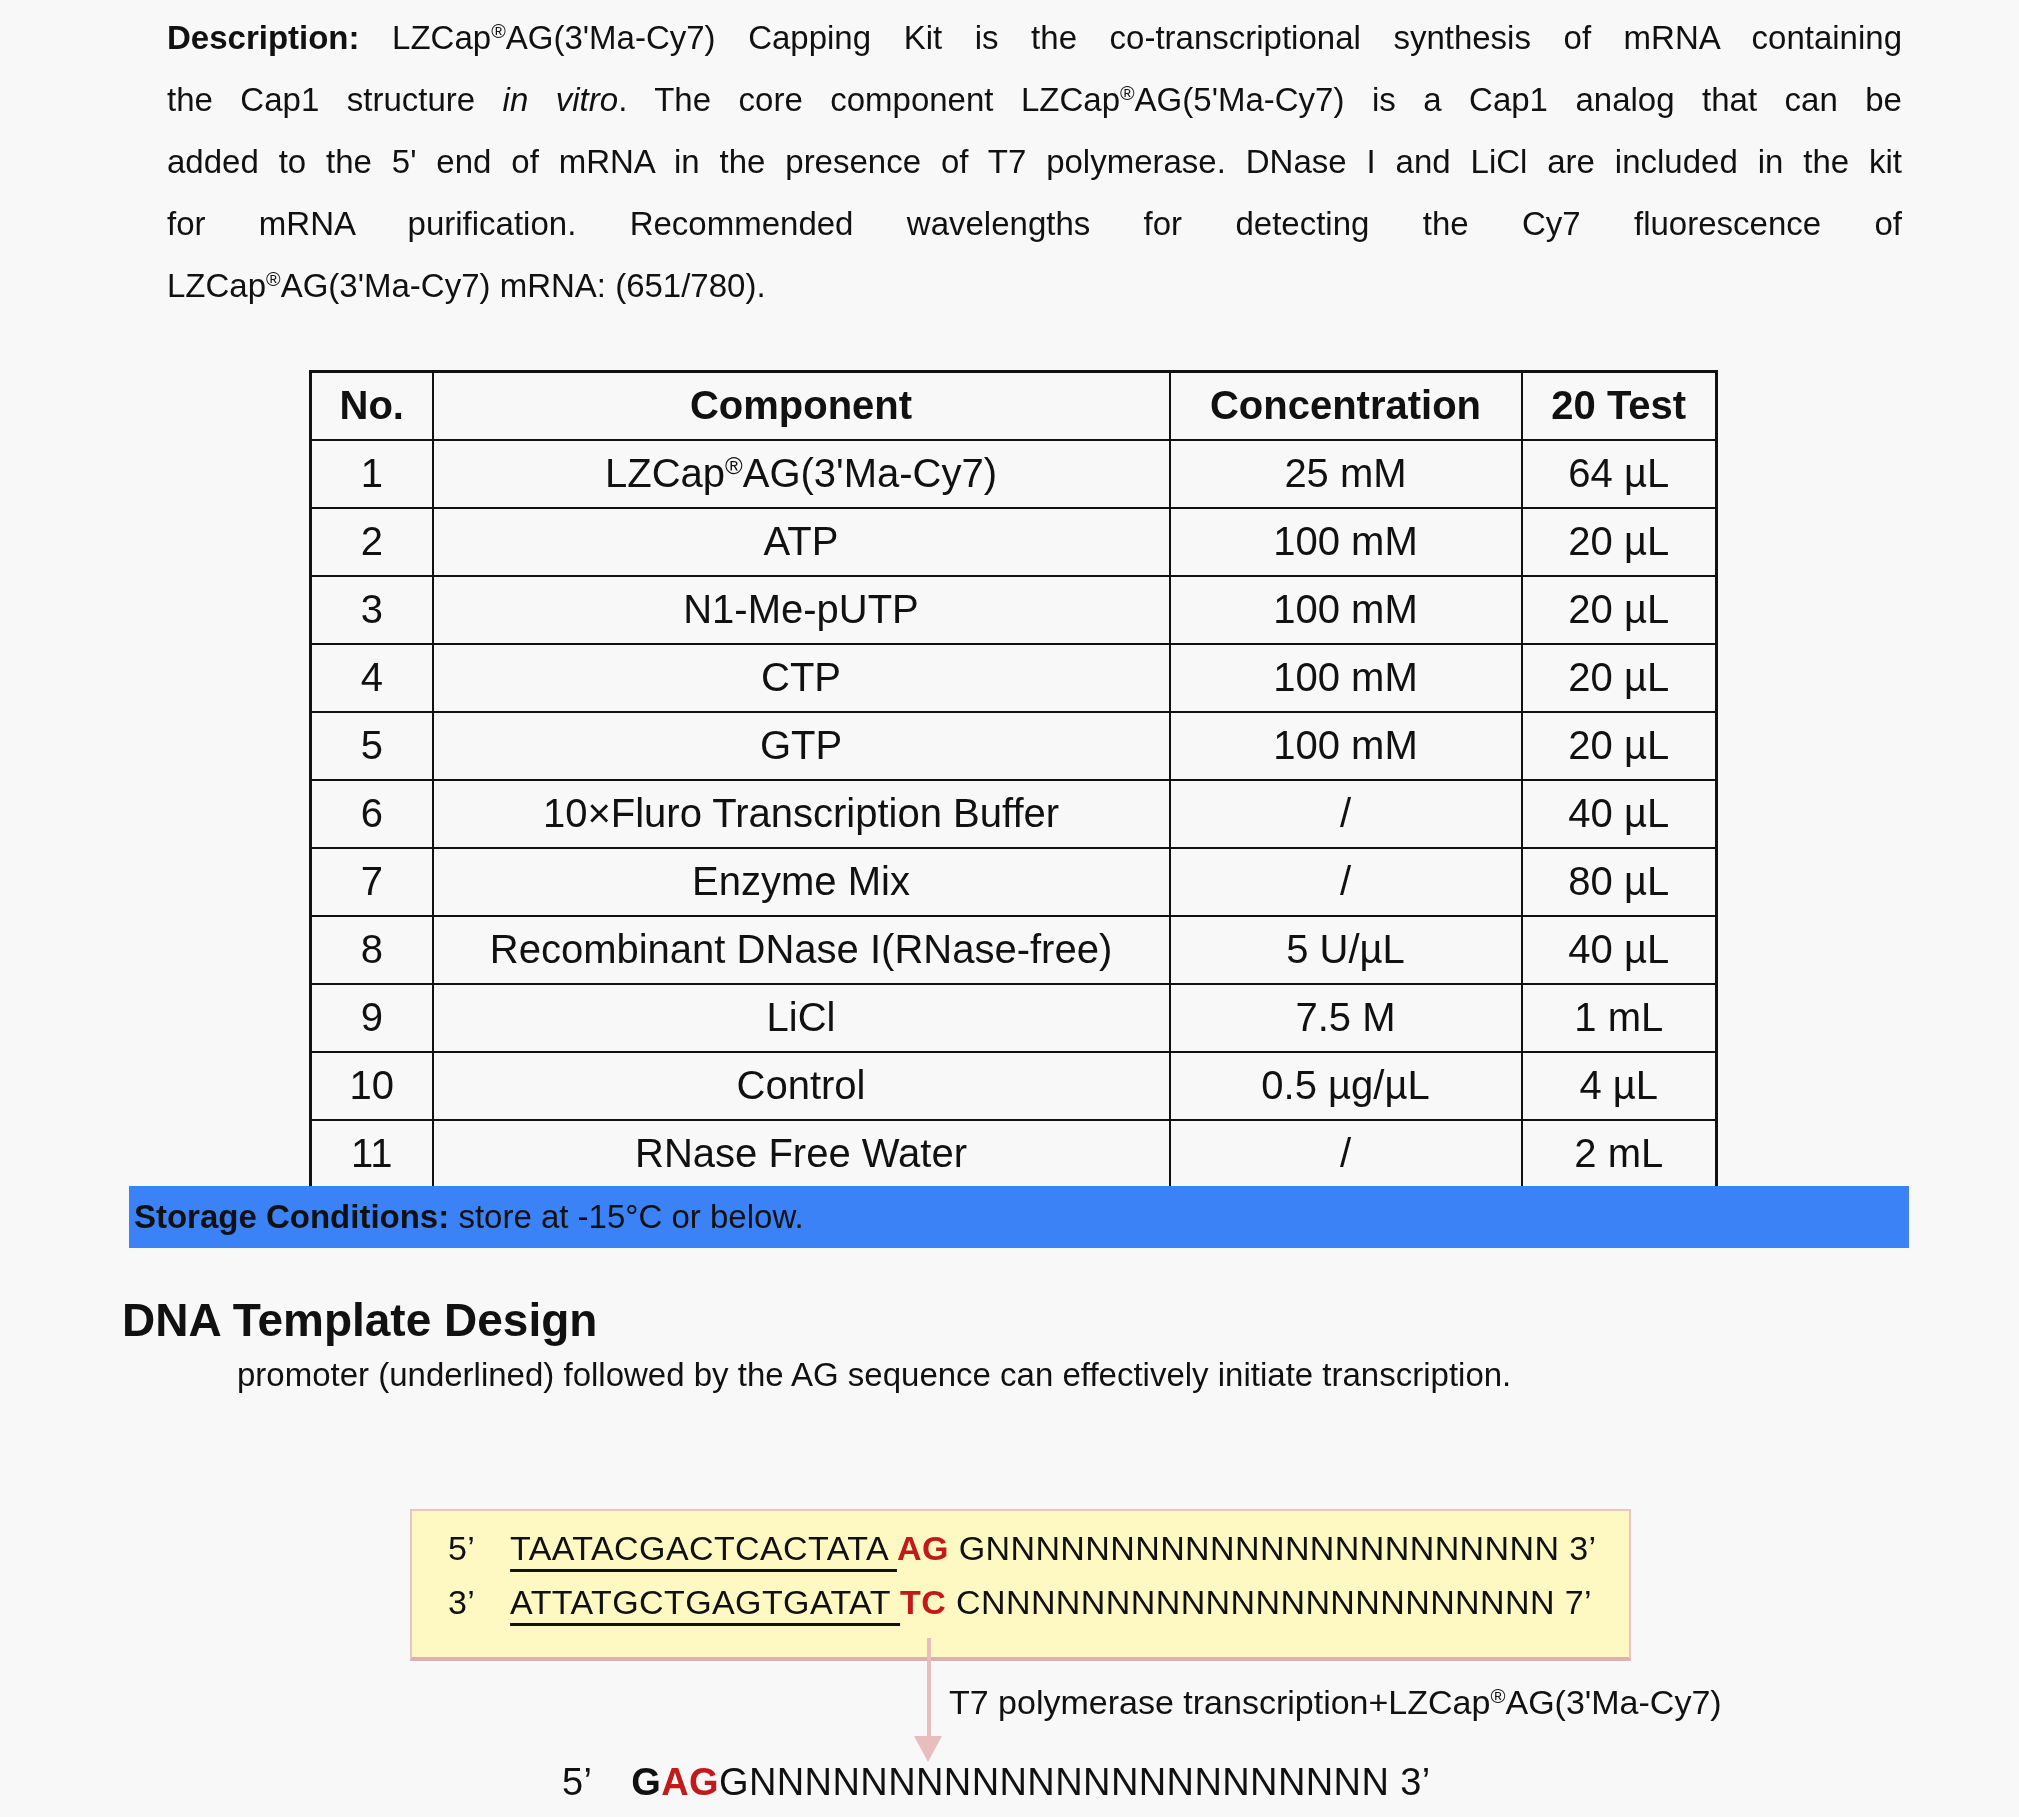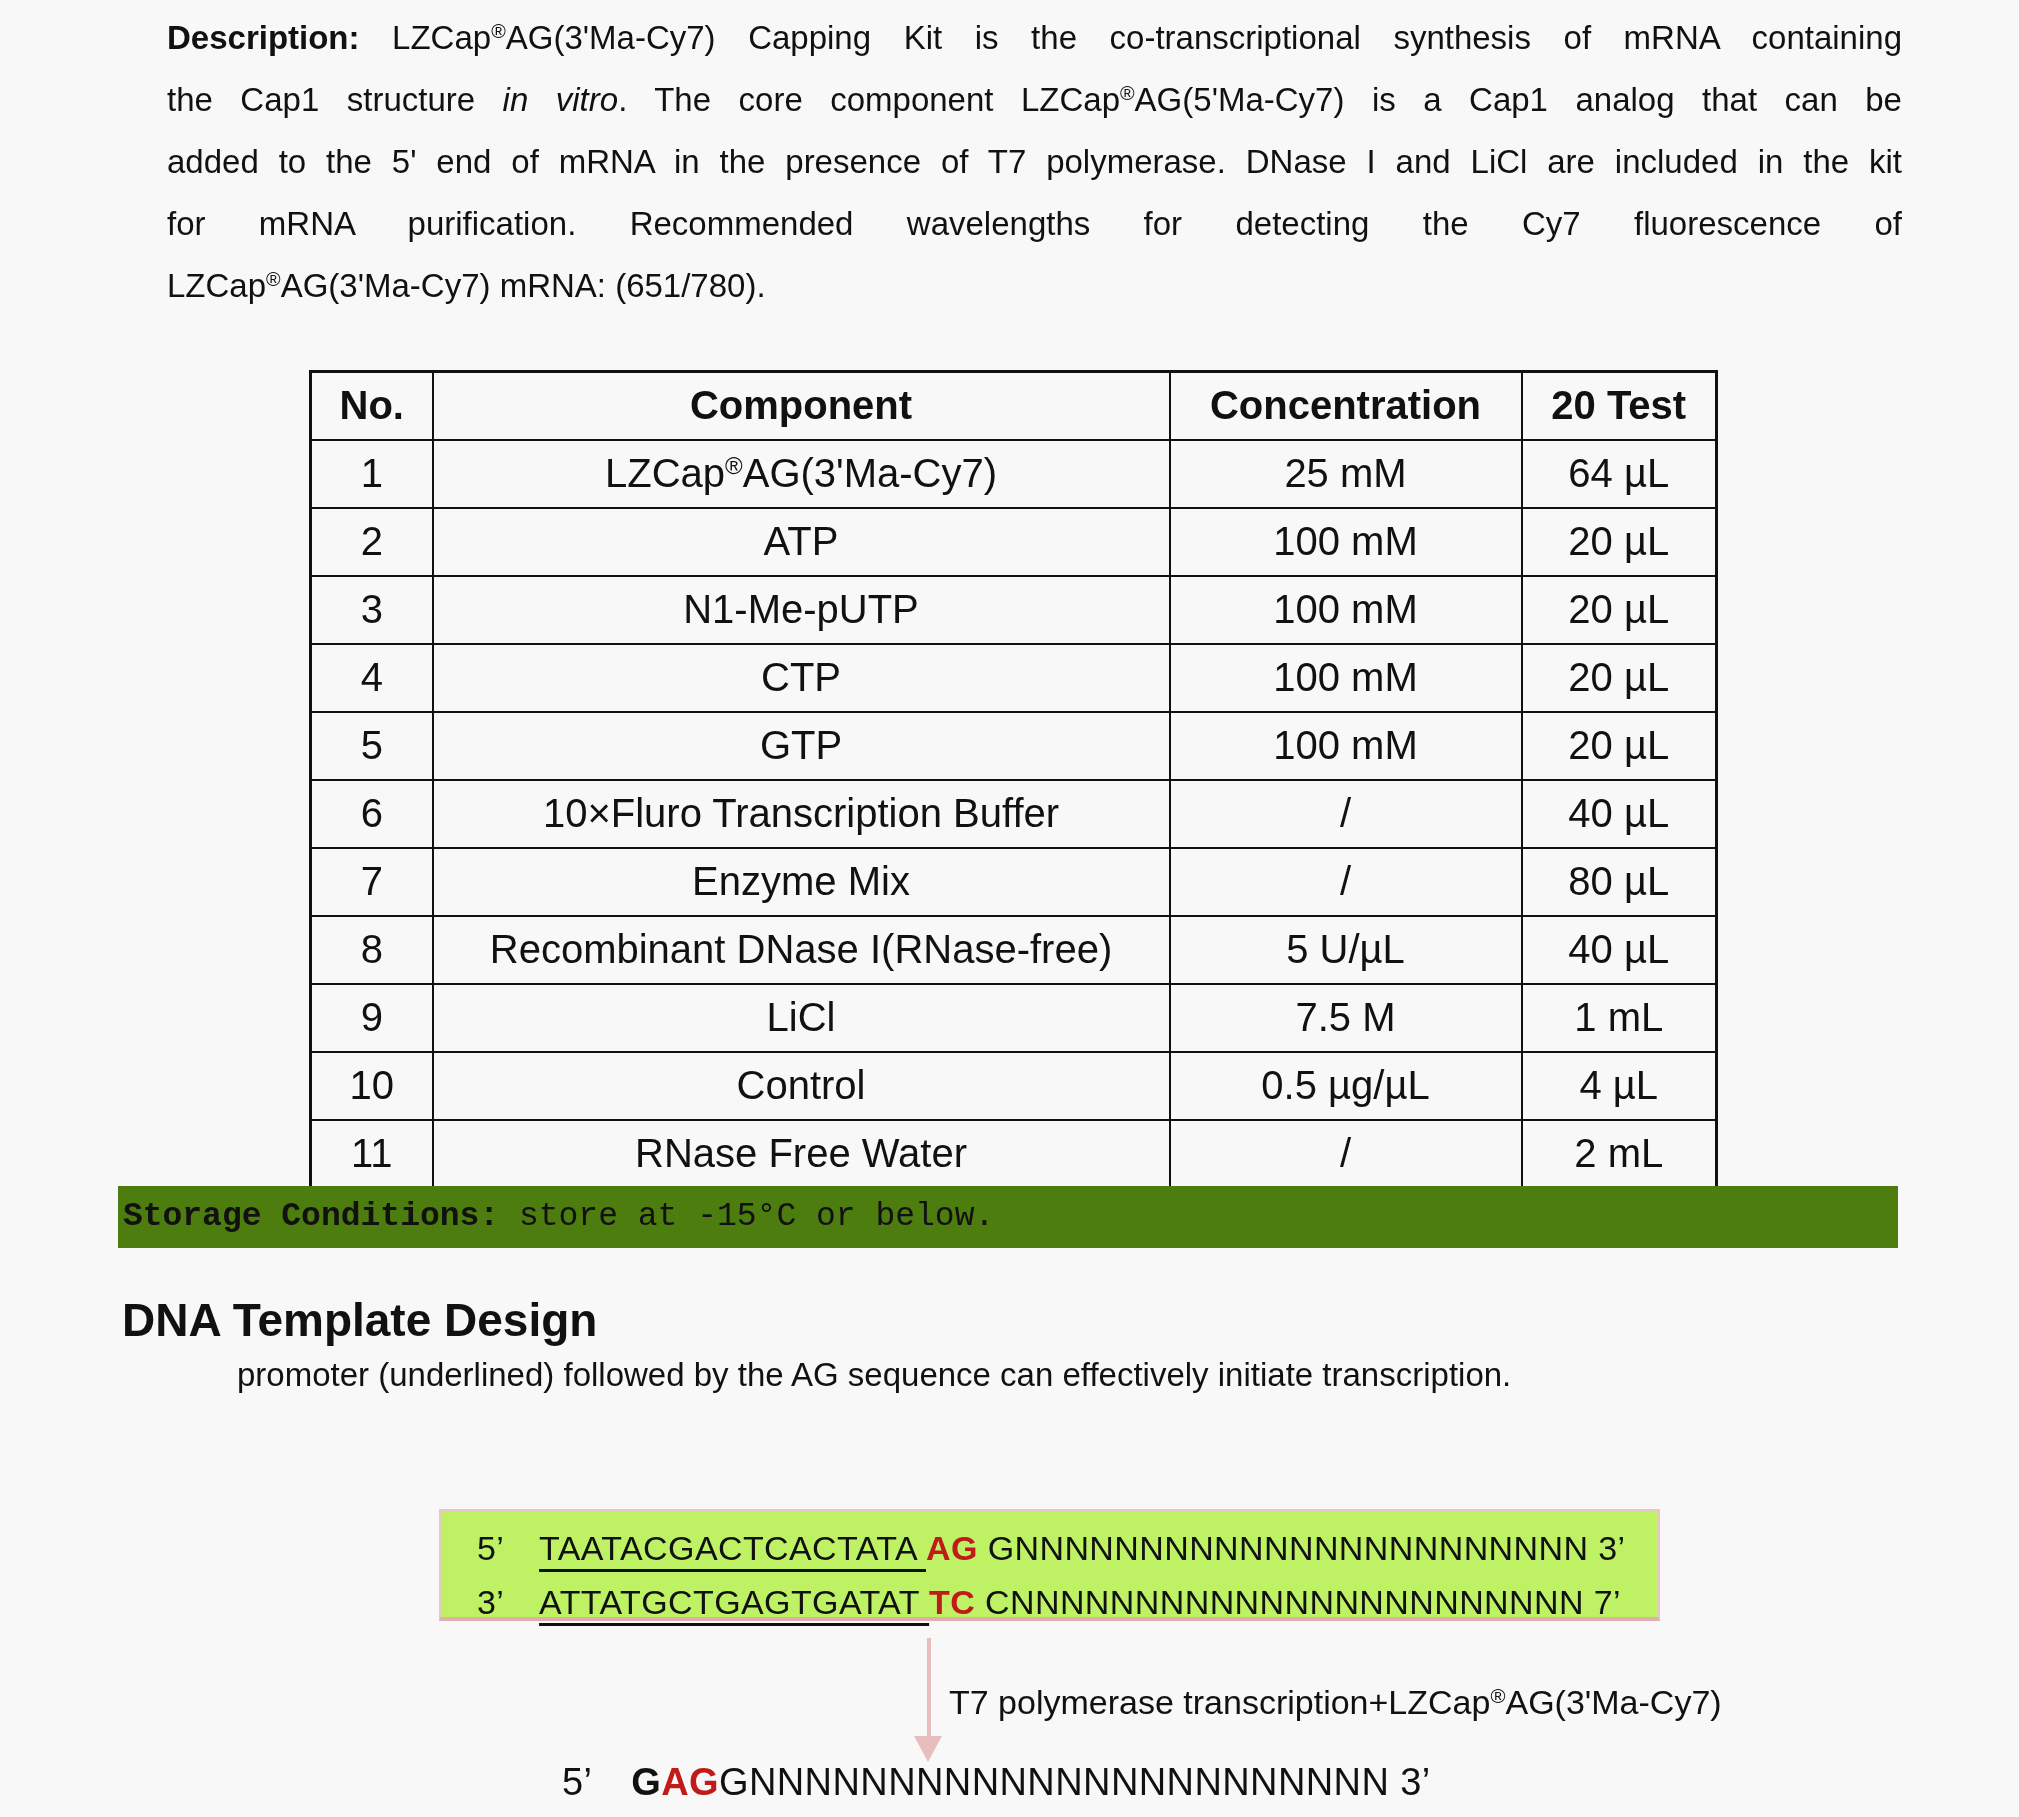--- a/index.html
+++ b/index.html
@@ -19,31 +19,31 @@
 
   
   #tblwrap{left:309px;top:370px;}
   table{border-collapse:collapse;table-layout:fixed;width:1406px;border:3.3px solid #111;background:transparent;}
   th,td{border:2.4px solid #111;text-align:center;vertical-align:middle;font-size:40px;padding:0;overflow:hidden;}
   th{font-weight:bold;}
   thead tr{height:68px;}
   tbody tr{height:68px;}
 
   
-  #storage{left:118px;top:1186px;width:1780px;height:62px;line-height:62px;background:#4d7c0f;font-size:33px;padding-left:4.9px;box-sizing:border-box;white-space:nowrap;font-family:Liberation Mono, monospace;}
+  #storage{left:129px;top:1186px;width:1780px;height:62px;line-height:62px;background:#3b82f6;font-size:33px;padding-left:4.9px;box-sizing:border-box;white-space:nowrap;}
 
   
   #dnahead{left:122px;top:1296px;font-size:46px;font-weight:bold;line-height:49px;white-space:nowrap;}
   #dnapara{left:122px;top:1337px;width:1780px;font-size:33px;}
   #dnapara .line{height:76px;line-height:76px;}
   #dnapara .line:first-child{text-indent:70px;}
 
   
-  #seqbox{left:439px;top:1509px;width:1221px;height:112px;box-sizing:border-box;
-    border:2.4px solid #e9c5c5;border-bottom:4.1px solid #ddb0b0;padding:9.8px 0 0 36px;background:#bef264;}
+  #seqbox{left:410px;top:1509px;width:1221px;height:152px;box-sizing:border-box;
+    border:2.4px solid #e9c5c5;border-bottom:4.1px solid #ddb0b0;padding:9.8px 0 0 36px;background:#fef9c3;}
   .seqline{font-size:34px;line-height:54px;white-space:nowrap;letter-spacing:0.4px;}
 
   
   #arrowline{left:927px;top:1638px;width:4.1px;height:99px;background:#e7bdbd;}
   #arrowhead{left:914px;top:1736px;width:0;height:0;
     border-left:14.7px solid transparent;border-right:14.7px solid transparent;border-top:26px solid #e7bdbd;}
 
   #t7label{left:949px;top:1679px;font-size:34px;line-height:47px;white-space:nowrap;}
   #prodseq{left:562px;top:1757px;font-size:38px;line-height:50px;white-space:nowrap;letter-spacing:0.4px;}
 

